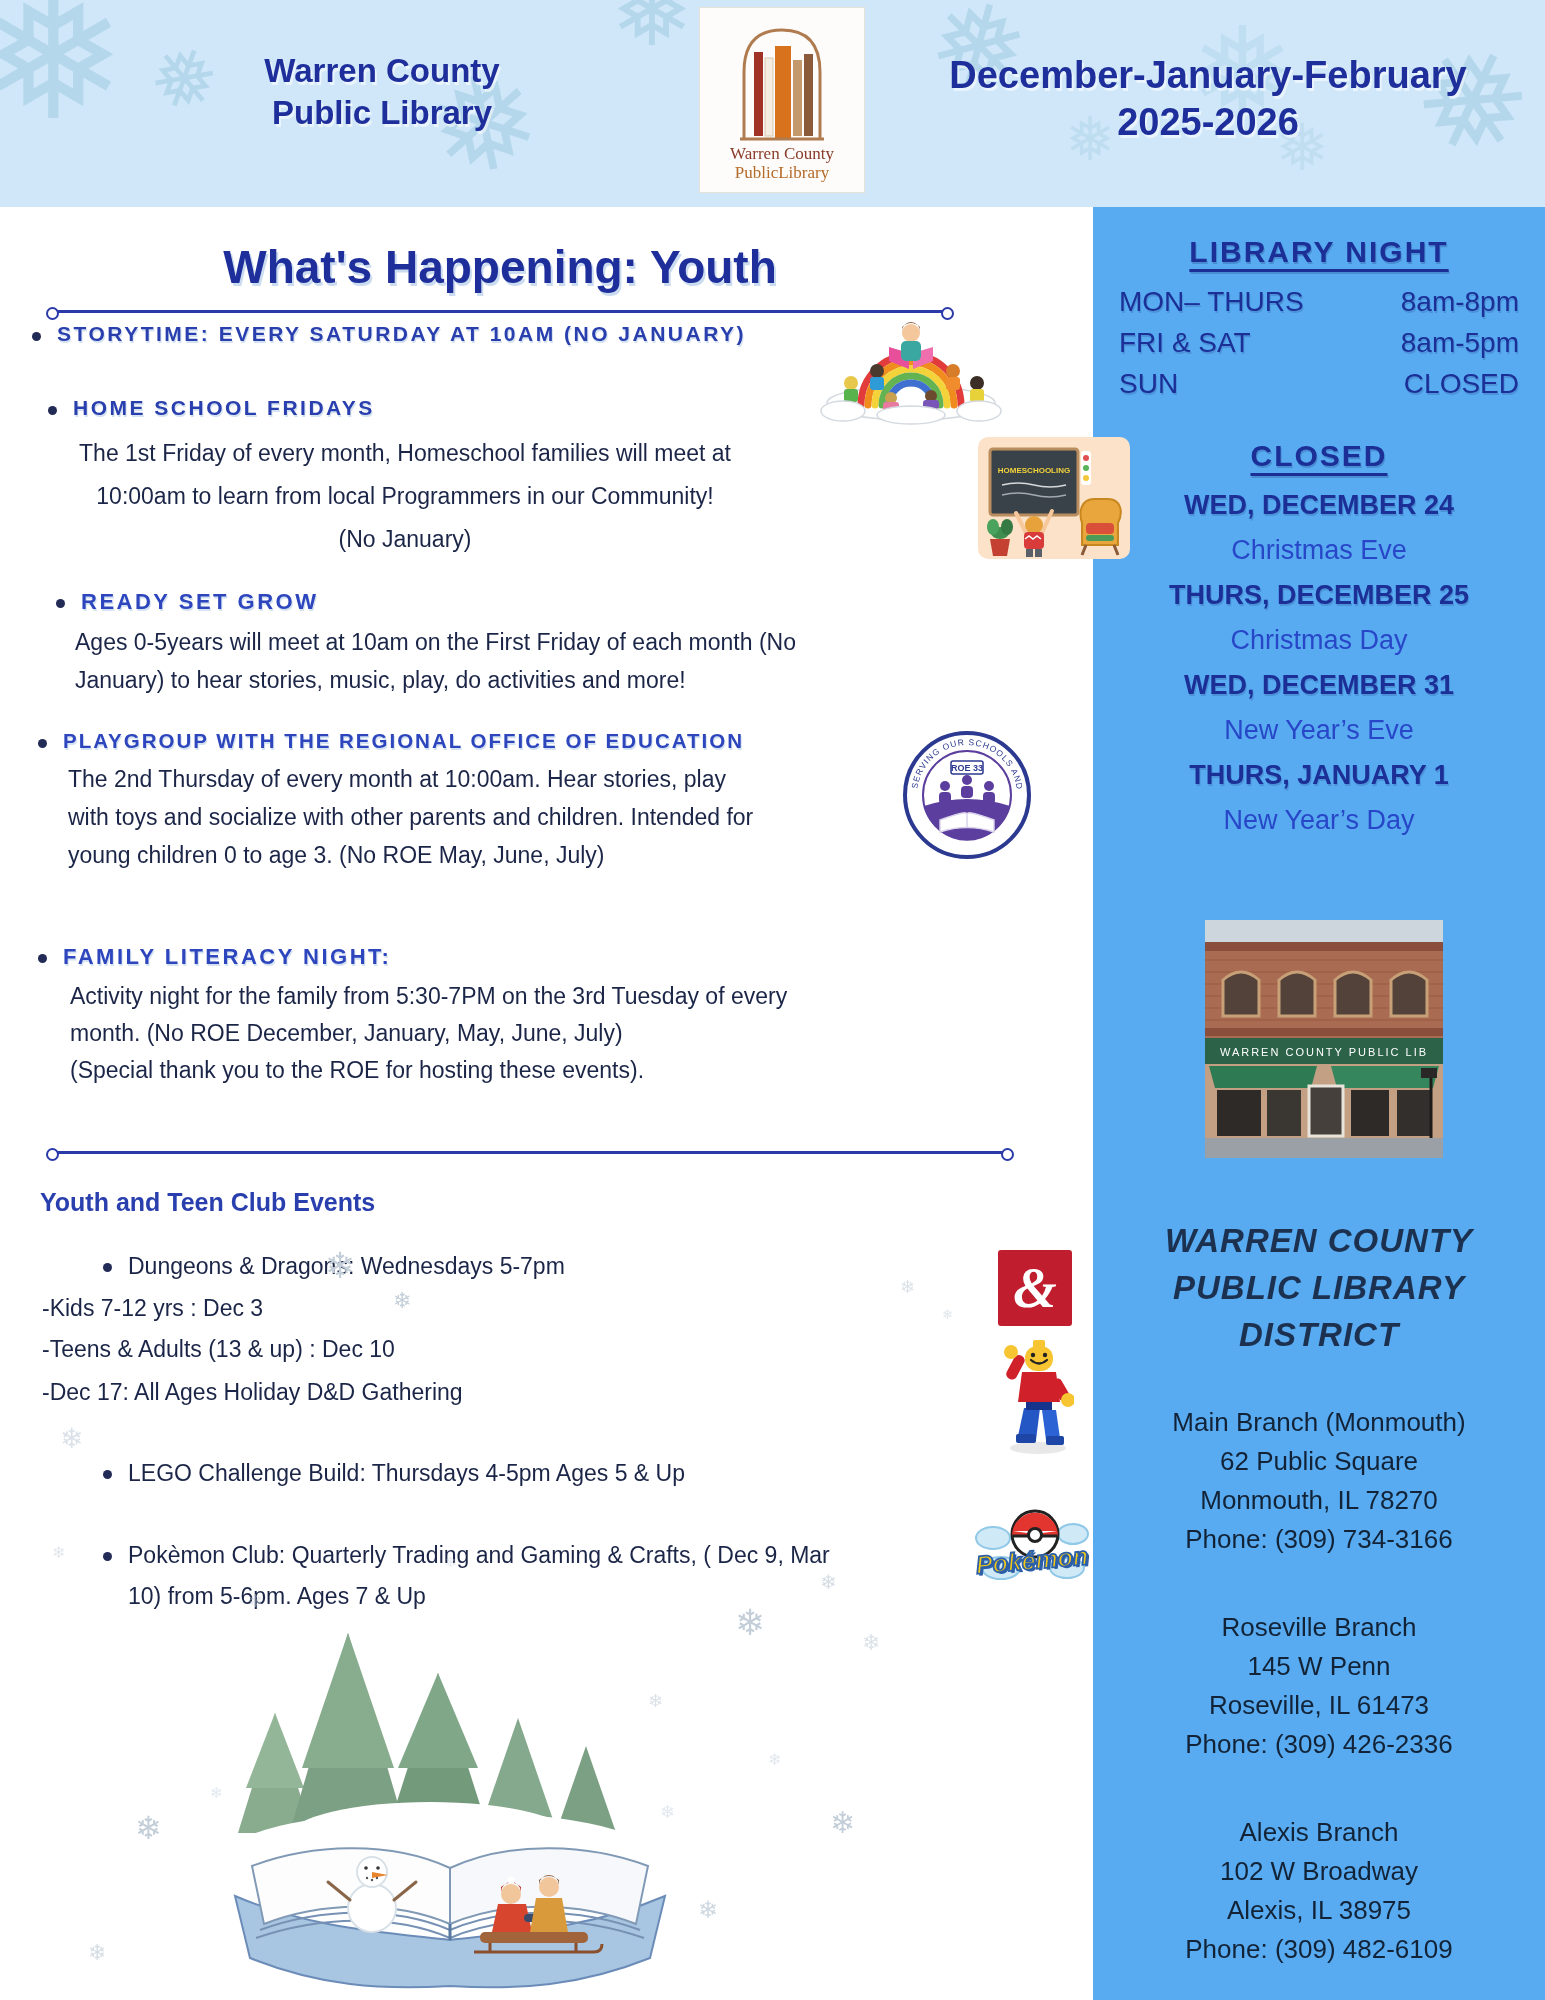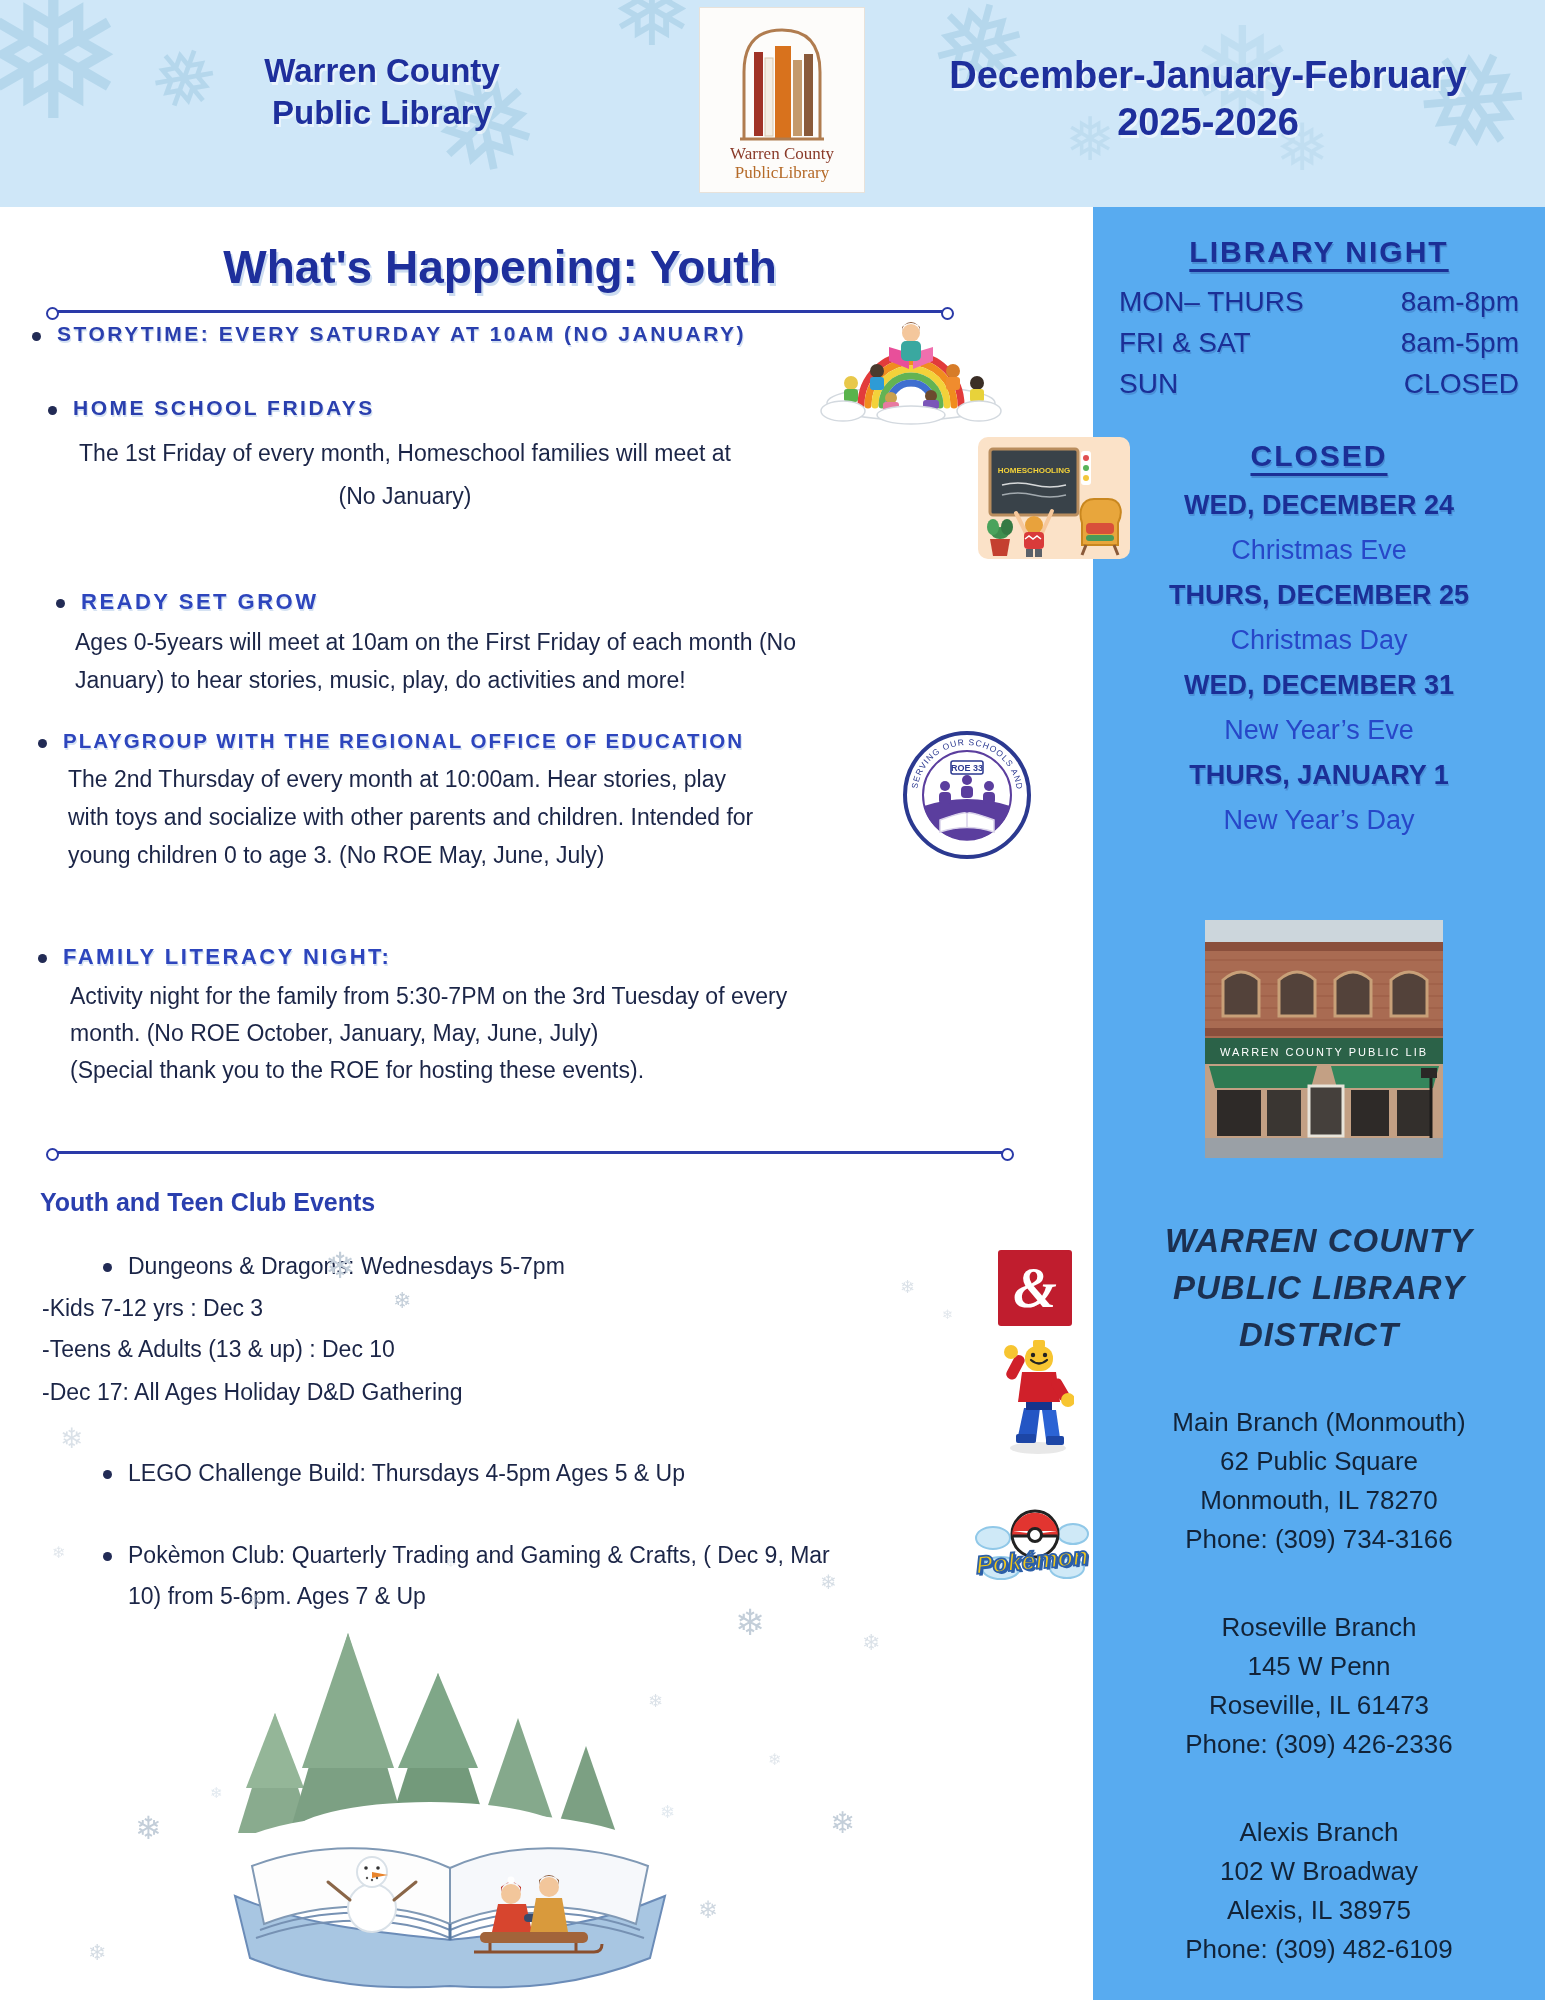--- a/index.html
+++ b/index.html
@@ -238,20 +238,21 @@
       <ellipse cx="166" cy="108" rx="22" ry="10" fill="#ffffff" stroke="#d3d9df" stroke-width="1.5"></ellipse>
       <ellipse cx="98" cy="112" rx="34" ry="9" fill="#ffffff" stroke="#d3d9df" stroke-width="1.5"></ellipse>
     </svg>
 
     <div class="bullet-row" style="left:48px;top:396px;width:700px">
       <span class="bdot"></span>
       <span class="cap-head cap-navy">HOME SCHOOL FRIDAYS</span>
     </div>
     <div class="body-text" style="left:55px;top:432px;width:700px;text-align:center;line-height:43px">
       <div>The 1st Friday of every month, Homeschool families will meet at</div>
+      <div>10:00am to learn from local Programmers in our Community!</div>
       <div>(No January)</div>
     </div>
 
     <svg class="abs" style="left:978px;top:437px" width="152" height="122" viewBox="0 0 152 122">
       <rect x="0" y="0" width="152" height="122" rx="10" fill="#fbe2c8"></rect>
       <rect x="12" y="12" width="88" height="66" rx="3" fill="#394249" stroke="#b98d5e" stroke-width="3"></rect>
       <text x="56" y="36" text-anchor="middle" font-family="Liberation Sans, sans-serif" font-size="8" font-weight="bold" fill="#f3d23a">HOMESCHOOLING</text>
       <path d="M24 48 Q40 44 56 48 T88 48" stroke="#ffffff" stroke-width="1.5" fill="none" opacity=".8"></path>
       <path d="M24 58 Q40 54 56 58 T88 58" stroke="#cfd6da" stroke-width="1.5" fill="none" opacity=".7"></path>
       <rect x="103" y="14" width="10" height="34" rx="3" fill="#ffffff"></rect>
@@ -318,21 +319,21 @@
       <path d="M 40 92 Q 67 82 67 86 Q 67 82 94 92 L 94 104 Q 67 95 40 104 Z" fill="#ffffff" stroke="#d9d2ea" stroke-width="1.5"></path>
       <line x1="67" y1="86" x2="67" y2="100" stroke="#d9d2ea" stroke-width="1.5"></line>
     </svg>
 
     <div class="bullet-row" style="left:38px;top:944px;width:700px">
       <span class="bdot"></span>
       <span class="cap-head cap-royal">FAMILY LITERACY NIGHT:</span>
     </div>
     <div class="body-text" style="left:70px;top:978px;width:820px;line-height:37px">
       <div>Activity night for the family from 5:30-7PM on the 3rd Tuesday  of every</div>
-      <div>month.  (No ROE October,  January, May, June, July)</div>
+      <div>month.  (No ROE December,  January, May, June, July)</div>
       <div>(Special thank you to the ROE for hosting these events).</div>
     </div>
 
     <div class="divider" style="left:58px;top:1151px;width:944px"></div>
 
     <h2 class="clubs-head">Youth and Teen Club Events</h2>
 
     <div class="bullet-row" style="left:103px;top:1253px;width:760px">
       <span class="bdot"></span>
       <span class="body-text" style="position:static">Dungeons &amp; Dragons: Wednesdays 5-7pm</span>

